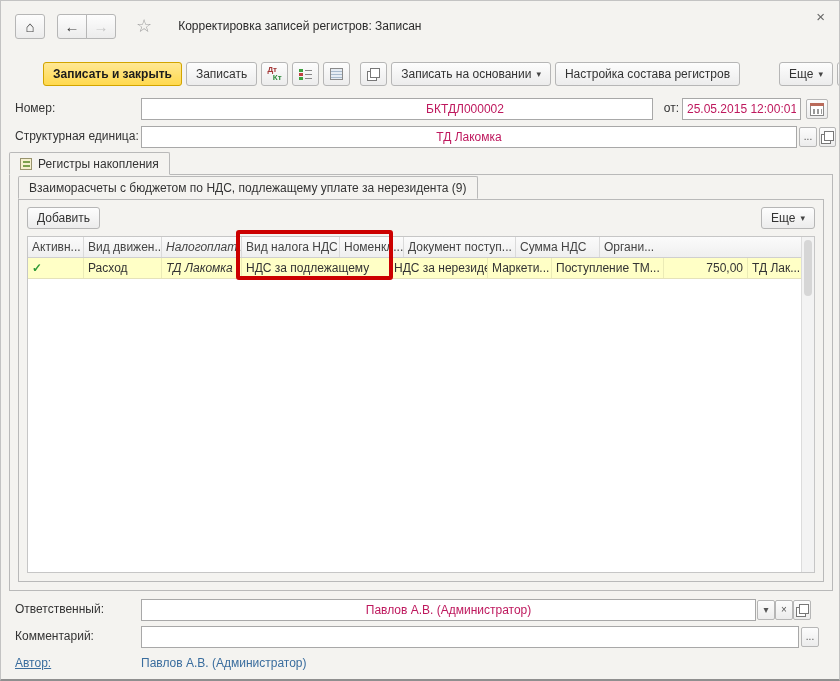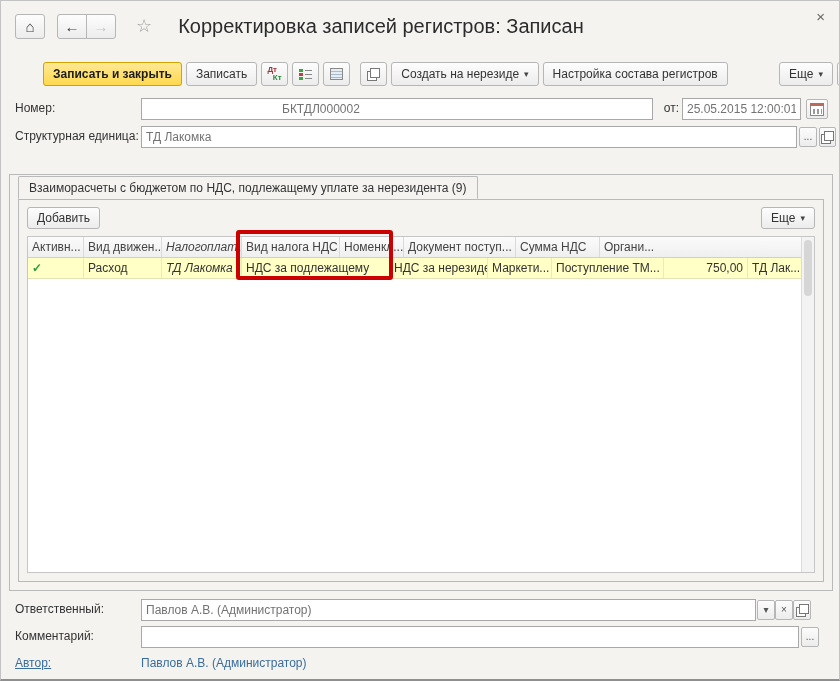--- a/index.html
+++ b/index.html
@@ -31,21 +31,21 @@
     border: 1px solid #b6b6b6; border-radius: 3px;
     background: linear-gradient(#fdfdfd, #ececec);
     display: inline-flex; align-items: center; justify-content: center;
     font-size: 15px; color: #3a3a3a;
   }
   .nav-group { display: flex; margin-left: 12px; }
   .nav-group .nav-btn + .nav-btn { margin-left: -1px; border-radius: 0 3px 3px 0; }
   .nav-group .nav-btn:first-child { border-radius: 3px 0 0 3px; }
   .nav-btn.disabled { color: #c6c6c6; }
   .star { margin-left: 20px; font-size: 18px; color: #9d9d9d; line-height: 1; }
-  .title { margin-left: 26px; font-size: 20px; color: #2b2b2b; white-space: nowrap; }
+  .title { margin-left: 26px; font-size: 12px; color: #2b2b2b; white-space: nowrap; }
   .close-x { margin-left: auto; align-self: flex-start; margin-top: 8px; font-size: 15px; color: #666; line-height: 1; }
 
   
   .toolbar {
     position: absolute; left: 0; top: 58px; width: 100%; height: 30px;
     display: flex; align-items: center; padding: 0 10px; gap: 4px; margin-left: 32px;
   }
   .btn {
     display: inline-flex; align-items: center; justify-content: center;
     height: 24px; padding: 0 9px;
@@ -104,22 +104,22 @@
   .tab-icon { position: relative; width: 12px; height: 12px; border: 1px solid #98936d; background: #f5f0cf; }
   .tab-icon::after {
     content: ""; position: absolute; left: 2px; top: 2px; width: 7px; height: 7px;
     background: repeating-linear-gradient(180deg, #7ba04e 0 2px, transparent 2px 4px);
   }
 
   
   .flabel { position: absolute; height: 16px; color: #333; white-space: nowrap; }
   .inp {
     position: absolute; height: 22px;
-    border: 1px solid #a8a8a8; background: #fff; color: #737373;
-    padding: 0 4px; border-radius: 0;
+    border: 1px solid #a8a8a8; background: #fff; color: #be185d;
+    padding: 0 4px; border-radius: 0; text-align: center;
   }
   .lbl-number { left: 14px; top: 100px; }
   .inp-number { left: 140px; top: 97px; width: 512px; padding-left: 140px; }
   .lbl-date   { left: 652px; top: 100px; width: 26px; text-align: right; }
   .inp-date   { left: 681px; top: 97px; width: 119px; }
   .sq {
     position: absolute; width: 18px; height: 20px; padding: 0;
     border: 1px solid #b6b6b6; border-radius: 2px;
     background: linear-gradient(#fcfcfc, #ececec);
     display: inline-flex; align-items: center; justify-content: center;
@@ -257,21 +257,21 @@
     <button class="btn icon-btn">
       <span class="mini-checklist"></span>
     </button>
     <button class="btn icon-btn">
       <span class="mini-table"></span>
     </button>
     <button class="btn icon-btn gap-left">
       <span class="mini-copy"></span>
     </button>
     <button class="btn">
-      <span>Создать на нерезиде</span>
+      <span>Записать на основании</span>
       <span class="caret">▾</span>
     </button>
     <button class="btn">Настройка состава регистров</button>
     <div class="tb-spacer"></div>
     <button class="btn">
       <span>Еще</span>
       <span class="caret">▾</span>
     </button>
     <button class="btn help-btn">?</button>
   </div>
@@ -284,20 +284,24 @@
     <span class="mini-cal"></span>
   </button>
 
   <label class="flabel lbl-unit">Структурная единица:</label>
   <input class="inp inp-unit" value="ТД Лакомка" style="">
   <button class="sq btn-unit-choose">...</button>
   <button class="sq btn-unit-open">
     <span class="mini-copy"></span>
   </button>
 
+  <div class="tab outer-tab">
+    <span class="tab-icon"></span>
+    <span>Регистры накопления</span>
+  </div>
 
   <div class="outer-panel">
     <div class="tab inner-tab">
       <span>Взаиморасчеты с бюджетом по НДС, подлежащему уплате за нерезидента (9)</span>
     </div>
     <div class="inner-panel">
       <div class="grid-toolbar">
         <button class="btn btn-sm">Добавить</button>
         <button class="btn btn-sm">
           <span>Еще</span>

